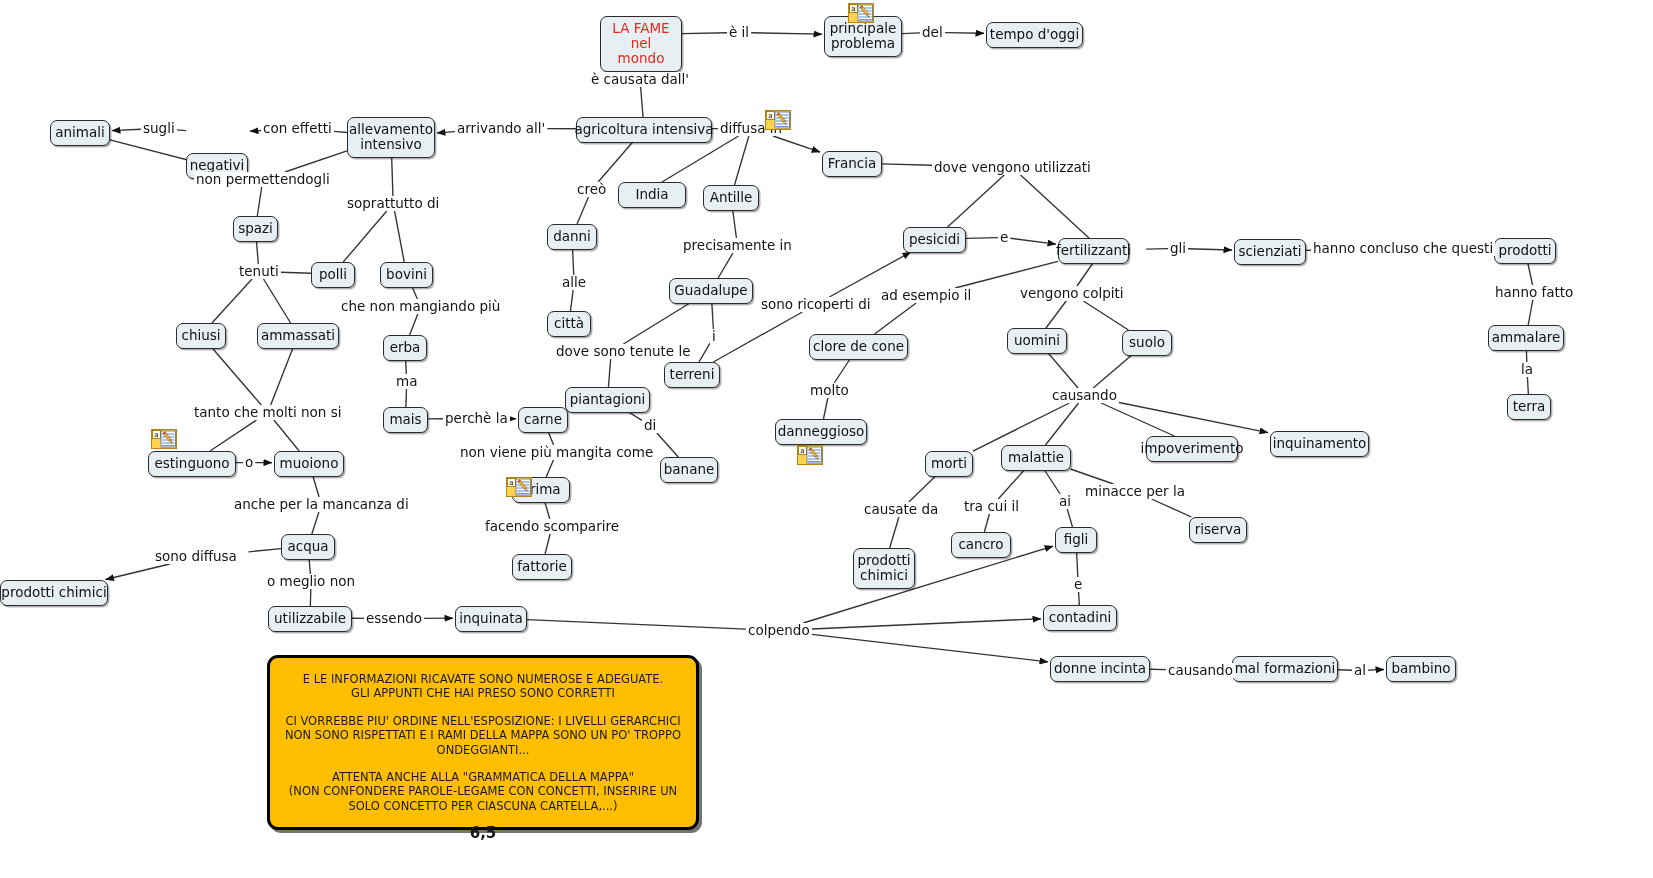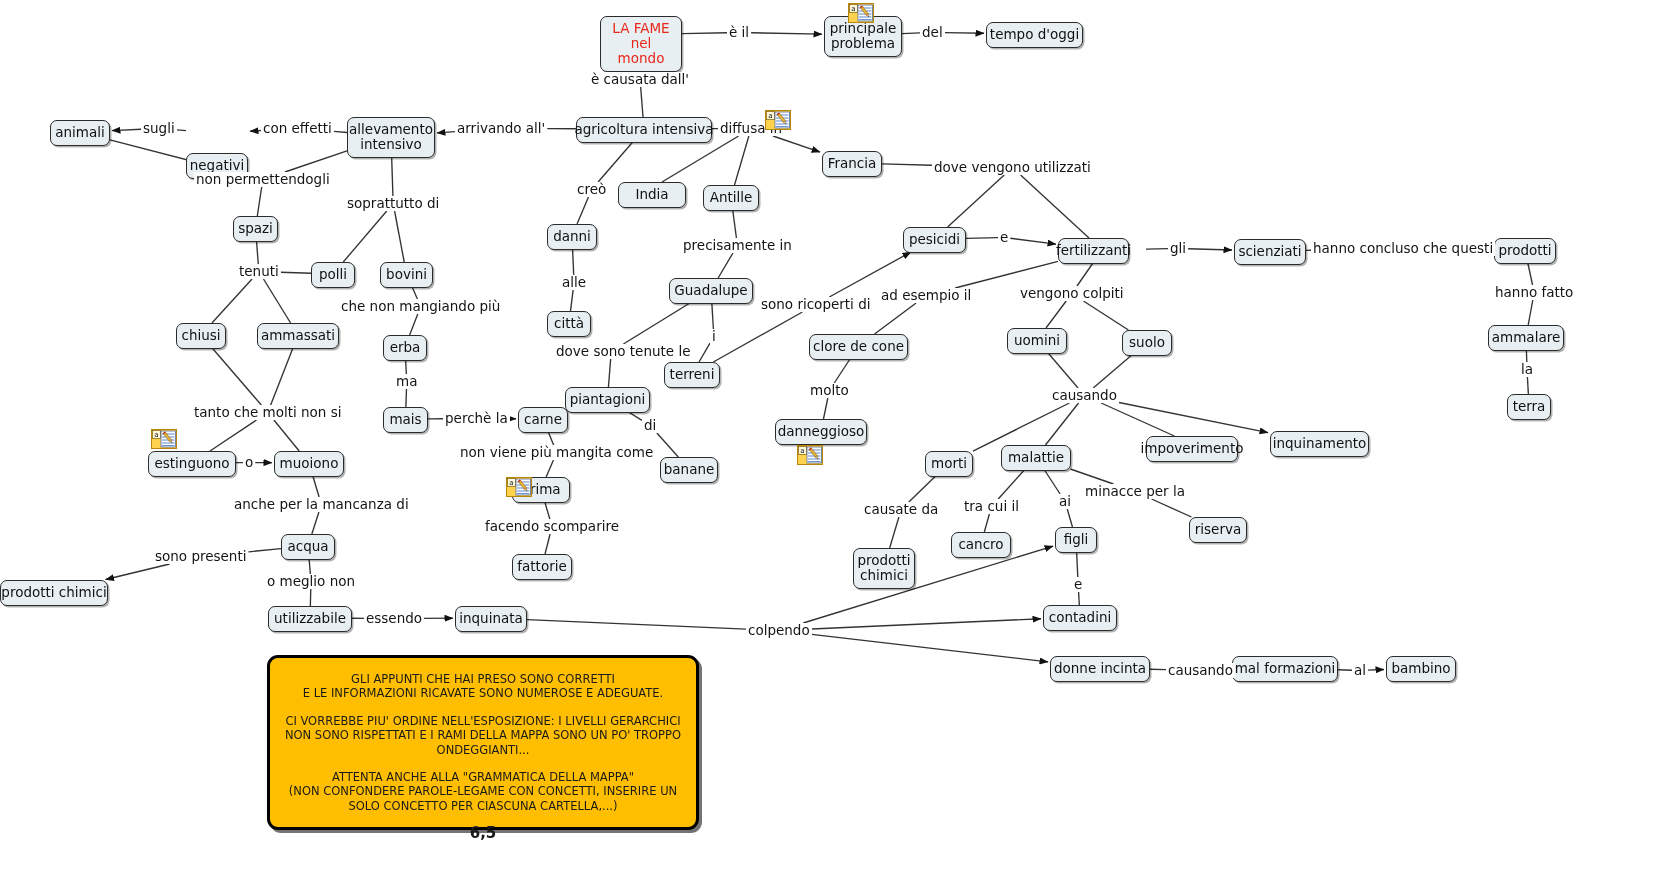--- a/index.html
+++ b/index.html
@@ -392,21 +392,21 @@
       <div class="linklabel" style="left: 141px; top: 121px;">sugli</div>
       <div class="linklabel" style="left: 194px; top: 172px;">non permettendogli</div>
       <div class="linklabel" style="left: 345px; top: 196px;">soprattutto di</div>
       <div class="linklabel" style="left: 237px; top: 264px;">tenuti</div>
       <div class="linklabel" style="left: 339px; top: 299px;">che non mangiando più</div>
       <div class="linklabel" style="left: 192px; top: 405px;">tanto che molti non si</div>
       <div class="linklabel" style="left: 394px; top: 374px;">ma</div>
       <div class="linklabel" style="left: 443px; top: 411px;">perchè la</div>
       <div class="linklabel" style="left: 243px; top: 455px;">o</div>
       <div class="linklabel" style="left: 232px; top: 497px;">anche per la mancanza di</div>
-      <div class="linklabel" style="left: 153px; top: 549px;">sono presenti</div>
+      <div class="linklabel" style="left: 153px; top: 549px;">sono diffusa</div>
       <div class="linklabel" style="left: 265px; top: 574px;">o meglio non</div>
       <div class="linklabel" style="left: 364px; top: 611px;">essendo</div>
       <div class="linklabel" style="left: 575px; top: 182px;">creò</div>
       <div class="linklabel" style="left: 560px; top: 275px;">alle</div>
       <div class="linklabel" style="left: 681px; top: 238px;">precisamente in</div>
       <div class="linklabel" style="left: 710px; top: 329px;">i</div>
       <div class="linklabel" style="left: 554px; top: 344px;">dove sono tenute le</div>
       <div class="linklabel" style="left: 642px; top: 418px;">di</div>
       <div class="linklabel" style="left: 458px; top: 445px;">non viene più mangita come</div>
       <div class="linklabel" style="left: 483px; top: 519px;">facendo scomparire</div>
@@ -523,22 +523,22 @@
             <rect x="16.4" y="1.2" width="2.6" height="10" fill="#e8b33a" stroke="#8a5a00" stroke-width="0.5"></rect>
             <polygon points="16.4,11.2 19,11.2 17.7,14" fill="#f2d0a0" stroke="#8a5a00" stroke-width="0.4"></polygon>
             <polygon points="17.15,13.1 18.25,13.1 17.7,14" fill="#222"></polygon>
             <rect x="16.4" y="0.6" width="2.6" height="1.6" fill="#c0392b"></rect>
           </g>
         </svg></div>
     </div>
 
   <div id="feedback">
     <div class="para">
+      <div>E LE INFORMAZIONI RICAVATE SONO NUMEROSE E ADEGUATE.</div>
       <div>GLI APPUNTI CHE HAI PRESO SONO CORRETTI</div>
-      <div>E LE INFORMAZIONI RICAVATE SONO NUMEROSE E ADEGUATE.</div>
     </div>
     <div class="para">
       <div>CI VORREBBE PIU' ORDINE NELL'ESPOSIZIONE: I LIVELLI GERARCHICI</div>
       <div>NON SONO RISPETTATI E I RAMI DELLA MAPPA SONO UN PO' TROPPO</div>
       <div>ONDEGGIANTI...</div>
     </div>
     <div class="para">
       <div>ATTENTA ANCHE ALLA "GRAMMATICA DELLA MAPPA"</div>
       <div>(NON CONFONDERE PAROLE-LEGAME CON CONCETTI, INSERIRE UN</div>
       <div>SOLO CONCETTO PER CIASCUNA CARTELLA,...)</div>

